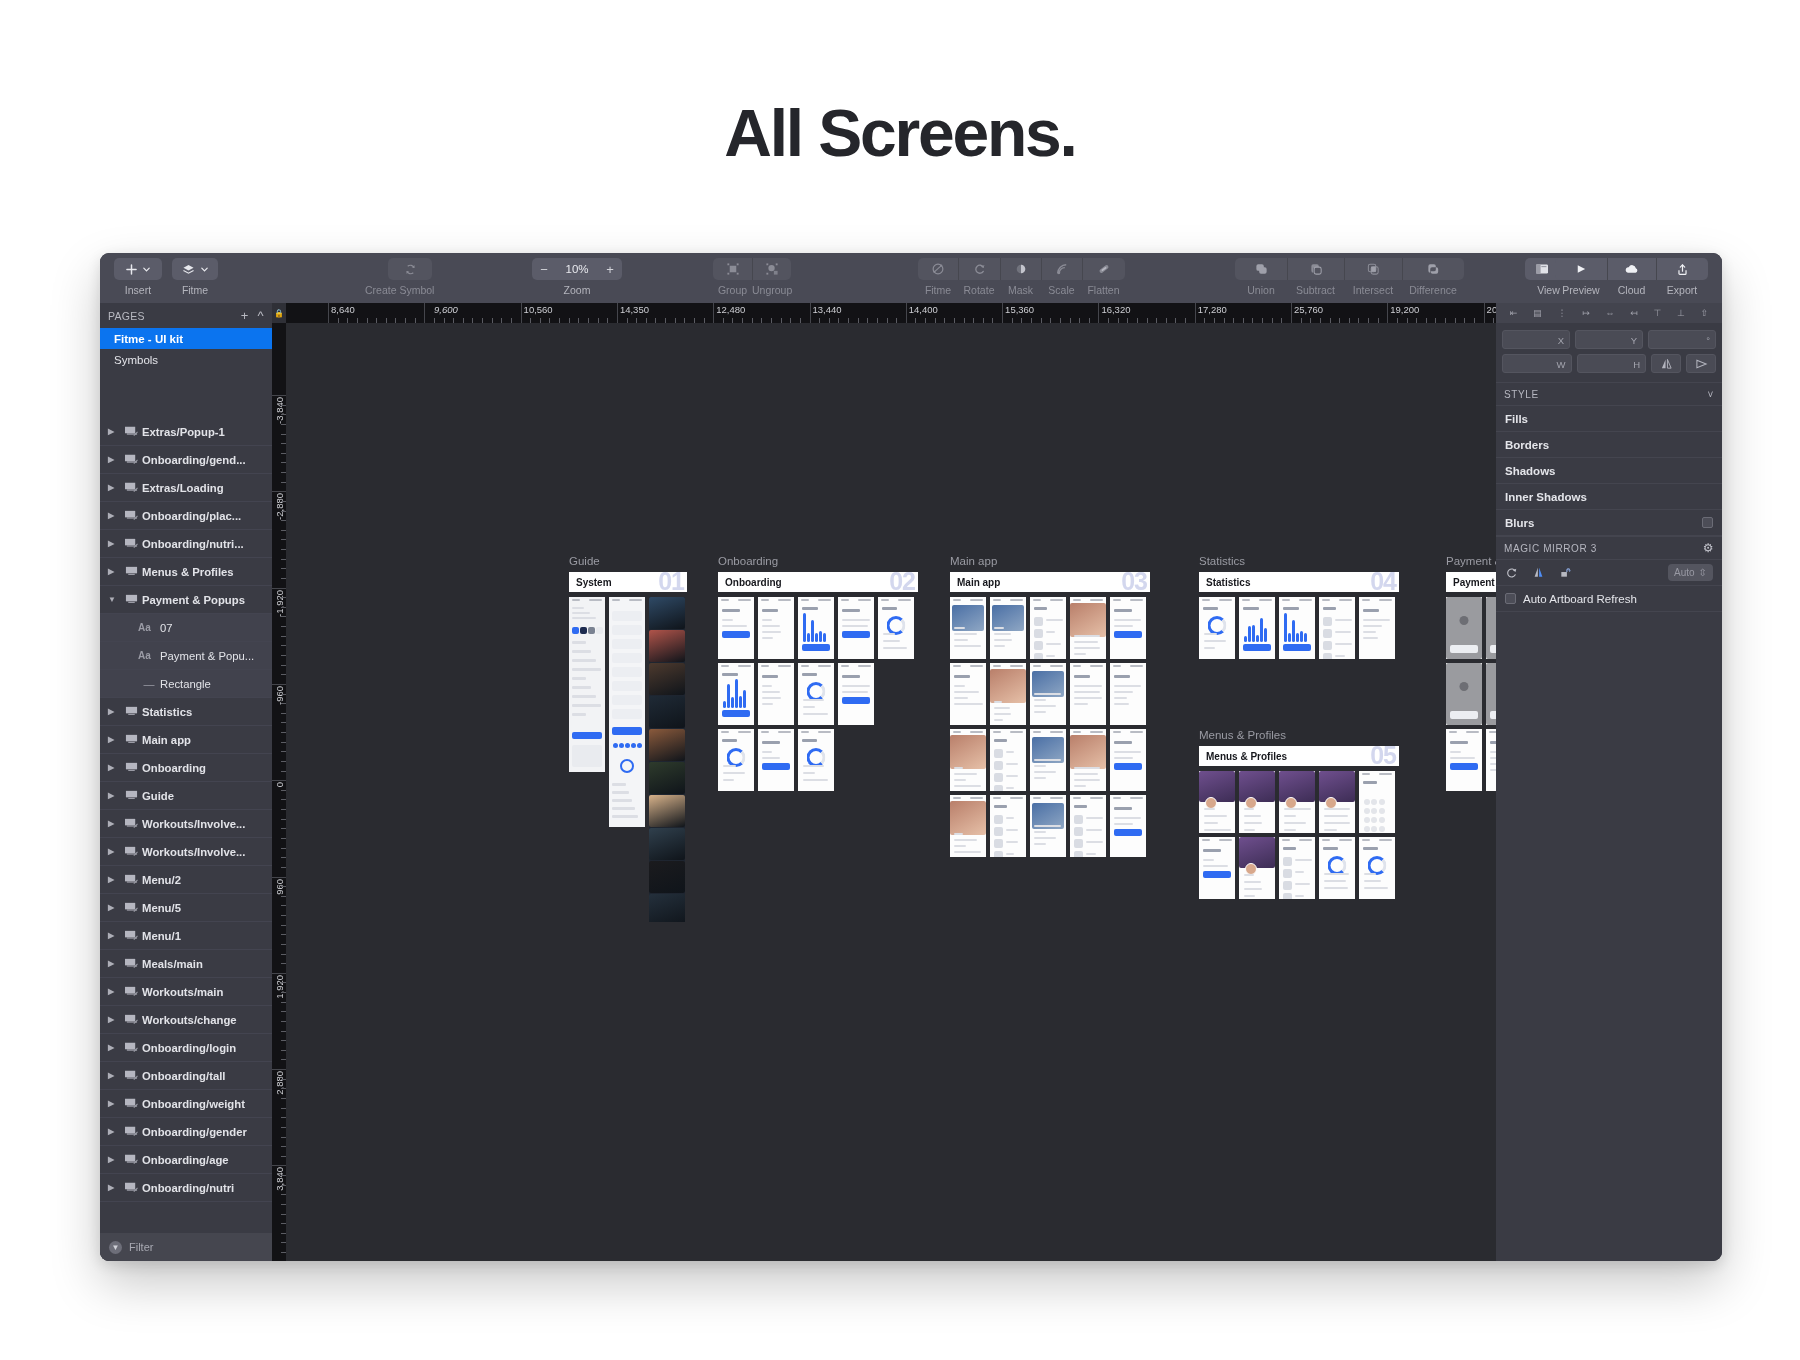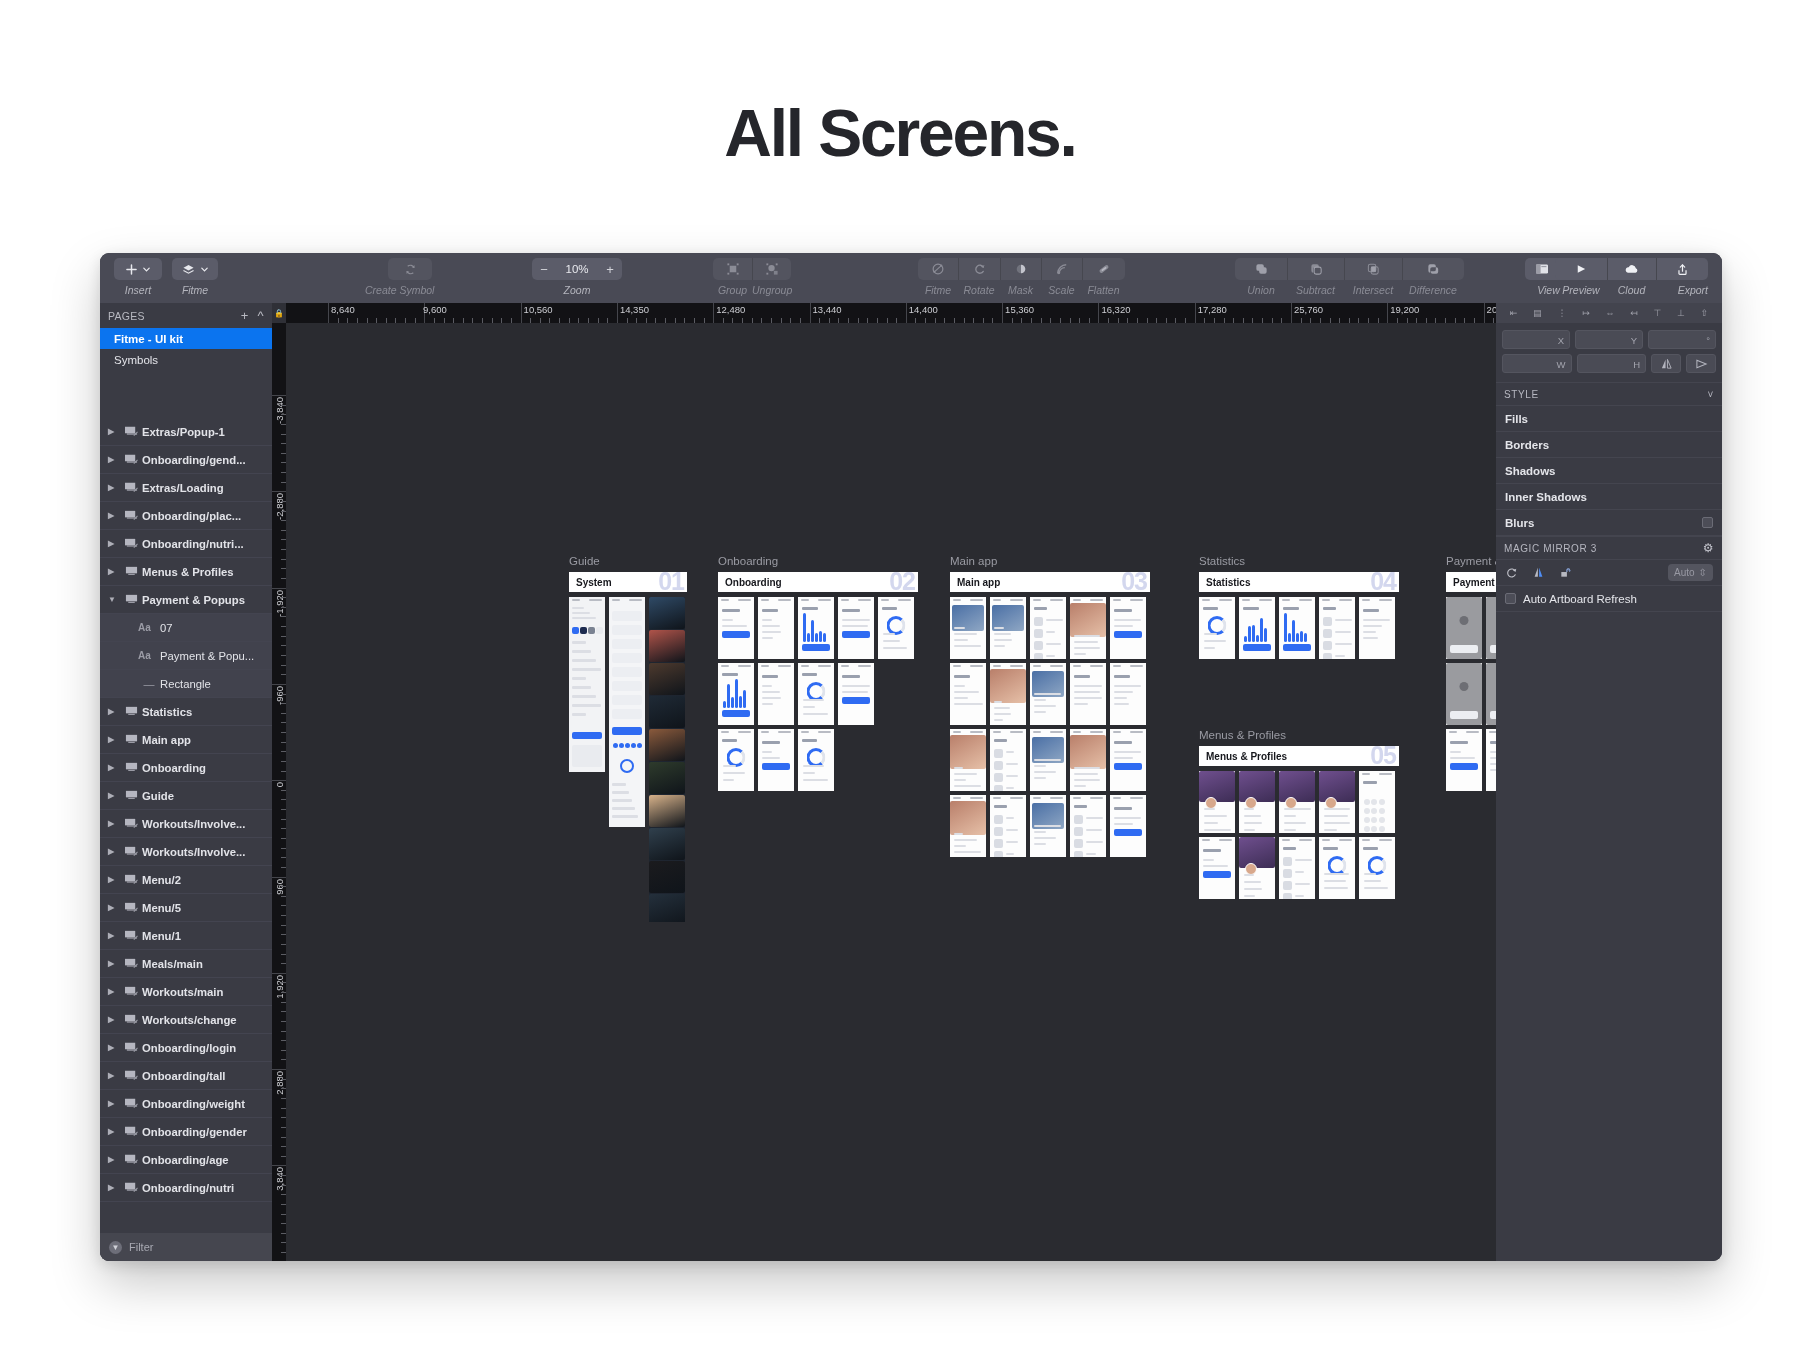--- a/index.html
+++ b/index.html
@@ -37,21 +37,21 @@
   .tb-group { position: absolute; top: 5px; text-align: center; }
   .tb-btn {
     background: #5b5c69; border-radius: 5px;
     height: 22px; display: inline-flex; align-items: center;
     justify-content: center; color: #cfd0d6; cursor: pointer;
     vertical-align: middle;
   }
   .tb-btn.dim { background: #53545f; color: #8b8c96; }
   .tb-label {
     font-size: 10.5px; color: #b4b5bd; margin-top: 4px;
-    display: block; white-space: nowrap; font-style: italic;
+    display: block; white-space: nowrap;
   }
   .tb-label.dim { color: #8a8b95; }
   .tb-seg { display: inline-flex; vertical-align: middle; }
   .tb-seg .tb-btn { border-radius: 0; }
   .tb-seg .tb-btn:first-child { border-top-left-radius: 5px; border-bottom-left-radius: 5px; }
   .tb-seg .tb-btn:last-child { border-top-right-radius: 5px; border-bottom-right-radius: 5px; }
   .tb-seg .tb-btn + .tb-btn { border-left: 1px solid #46474f; }
 
   .zoom-ctl {
     display: inline-flex; align-items: center; height: 22px;
@@ -435,21 +435,21 @@
           <svg width="13" height="13" viewBox="0 0 14 14">
               <path d="M7 2.2v6.6" stroke="#f0f1f5" stroke-width="1.3" stroke-linecap="round"></path>
               <path d="M4.6 4.4L7 2L9.4 4.4" stroke="#f0f1f5" stroke-width="1.3" fill="none" stroke-linecap="round"></path>
               <path d="M3.2 7.8v3.4a1 1 0 0 0 1 1h5.6a1 1 0 0 0 1-1V7.8" stroke="#f0f1f5" stroke-width="1.3" fill="none"></path>
             </svg>
         </div>
       </div>
       <div style="display:flex;">
         <span class="tb-label" style="width:52px;text-align:center;">Preview</span>
         <span class="tb-label" style="width:49px;text-align:center;">Cloud</span>
-        <span class="tb-label" style="width:52px;text-align:right;">Export</span>
+        <span class="tb-label" style="width:52px;text-align:center;">Export</span>
       </div>
     </div>
   </div>
 
   <div class="body-row">
 
     <div class="sidebar">
       <div class="pages-head">
         <span>PAGES</span>
         <span class="sp"></span>
@@ -767,21 +767,21 @@
           <div class="rtick" style="left: 51.63px;"></div>
           <div class="rtick" style="left: 61.26px;"></div>
           <div class="rtick" style="left: 70.89px;"></div>
           <div class="rtick" style="left: 80.52px;"></div>
           <div class="rtick" style="left: 90.15px;"></div>
           <div class="rtick" style="left: 99.78px;"></div>
           <div class="rtick" style="left: 109.41px;"></div>
           <div class="rtick" style="left: 119.04px;"></div>
           <div class="rtick" style="left: 128.67px;"></div>
           <div class="rtick major" style="left: 138.3px;"></div>
-          <div class="rlabel" style="left: 134px;">9,600</div>
+          <div class="rlabel" style="left: 145px; font-style: italic;">9,600</div>
           <div class="rtick" style="left: 147.93px;"></div>
           <div class="rtick" style="left: 157.56px;"></div>
           <div class="rtick" style="left: 167.19px;"></div>
           <div class="rtick" style="left: 176.82px;"></div>
           <div class="rtick" style="left: 186.45px;"></div>
           <div class="rtick" style="left: 196.08px;"></div>
           <div class="rtick" style="left: 205.71px;"></div>
           <div class="rtick" style="left: 215.34px;"></div>
           <div class="rtick" style="left: 224.97px;"></div>
           <div class="rtick major" style="left: 234.6px;"></div>

